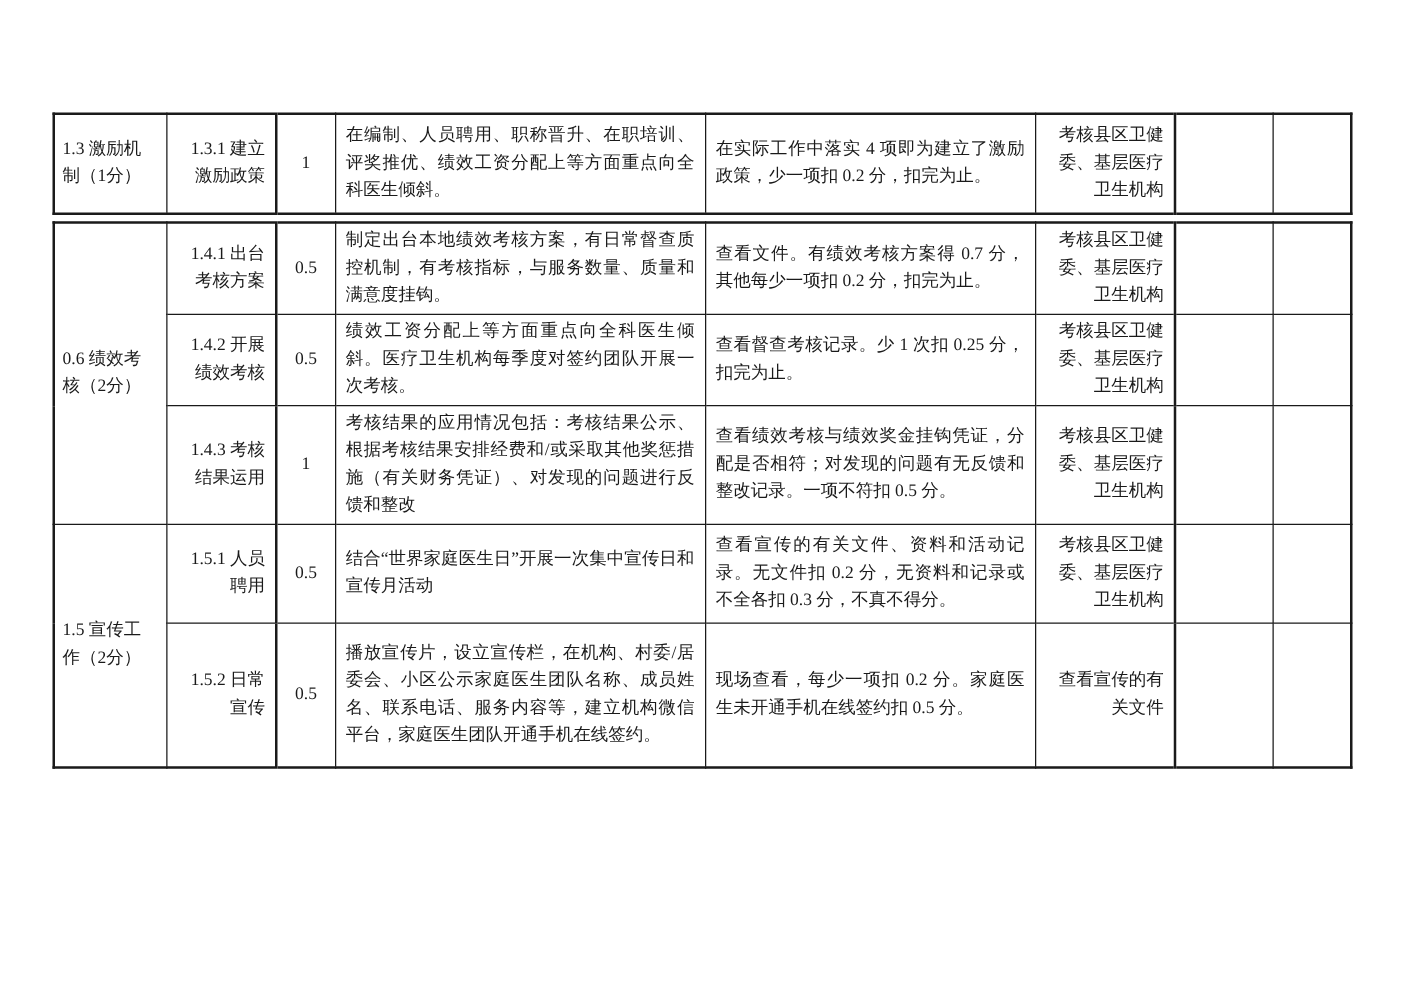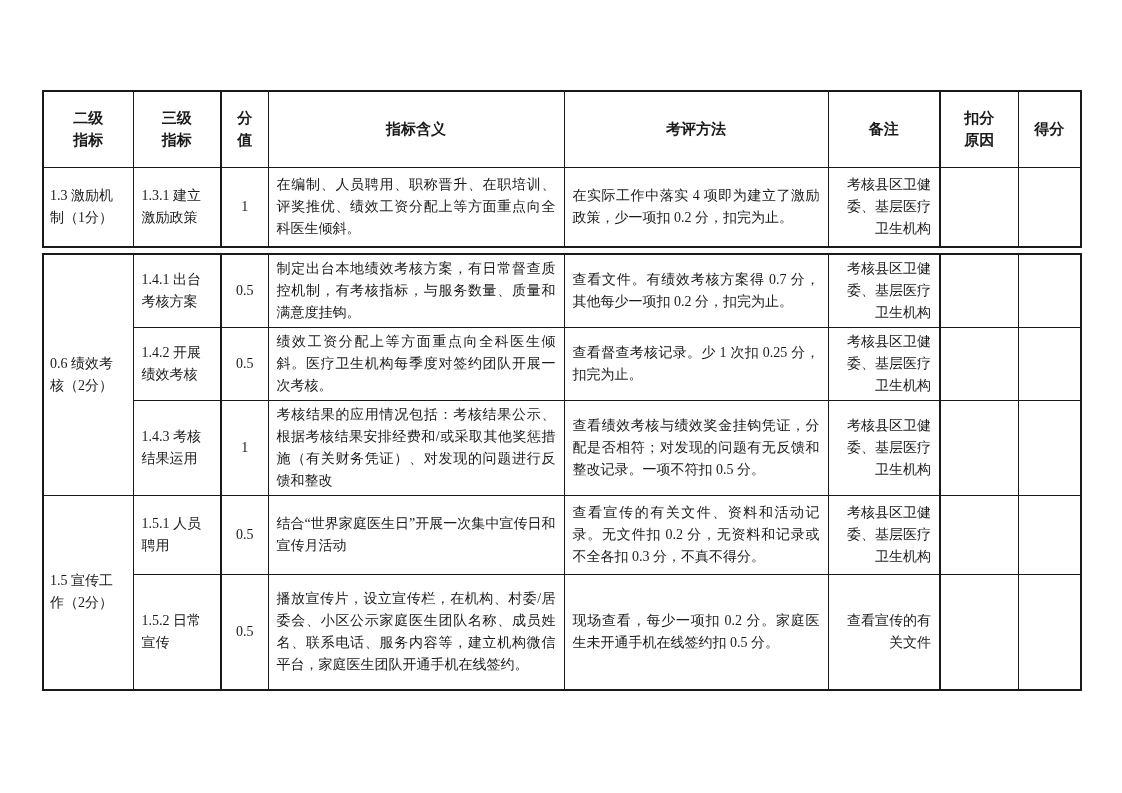--- a/index.html
+++ b/index.html
@@ -22,21 +22,21 @@
     overflow:hidden;
     word-break:break-all;
   }
   th{
     font-weight:bold;text-align:center;
     white-space:pre-line;
     font-size:15px;
   }
   .thickL{border-left:2px solid #1a1a1a;}
   .c-group{font-weight:normal;text-align:left;padding:15px 6px;}
-  .c-ind{text-align:left;}
+  .c-ind{text-align:right;}
   .c-score{text-align:center;}
   .c-meaning,.c-method{text-align:justify;}
   .c-note{text-align:right;}
 </style>
 </head>
 <body>
 
 <div class="sheet">
 
   <table>
@@ -44,33 +44,20 @@
       <col style="width:90px">
         <col style="width:88px">
         <col style="width:47px">
       <col style="width:296px">
         <col style="width:264px">
         <col style="width:112px">
       <col style="width:78px">
         <col style="width:63px">
     </colgroup>
     <tbody>
-        <tr style="height:76px">
-      <th>二级
-指标</th>
-      <th>三级
-指标</th>
-      <th class="thickL">分值</th>
-      <th>指标含义</th>
-      <th>考评方法</th>
-      <th>备注</th>
-      <th class="thickL">扣分
-原因</th>
-      <th>得分</th>
-    </tr>
     <tr style="height:80px">
       <td class="c-group">1.3 激励机制（1分）</td>
       <td class="c-ind">1.3.1 建立激励政策</td>
       <td class="c-score thickL">1</td>
       <td class="c-meaning">在编制、人员聘用、职称晋升、在职培训、评奖推优、绩效工资分配上等方面重点向全科医生倾斜。</td>
       <td class="c-method">在实际工作中落实 4 项即为建立了激励政策，少一项扣 0.2 分，扣完为止。</td>
       <td class="c-note">考核县区卫健委、基层医疗卫生机构</td>
       <td class="thickL"></td>
       <td></td>
     </tr>

